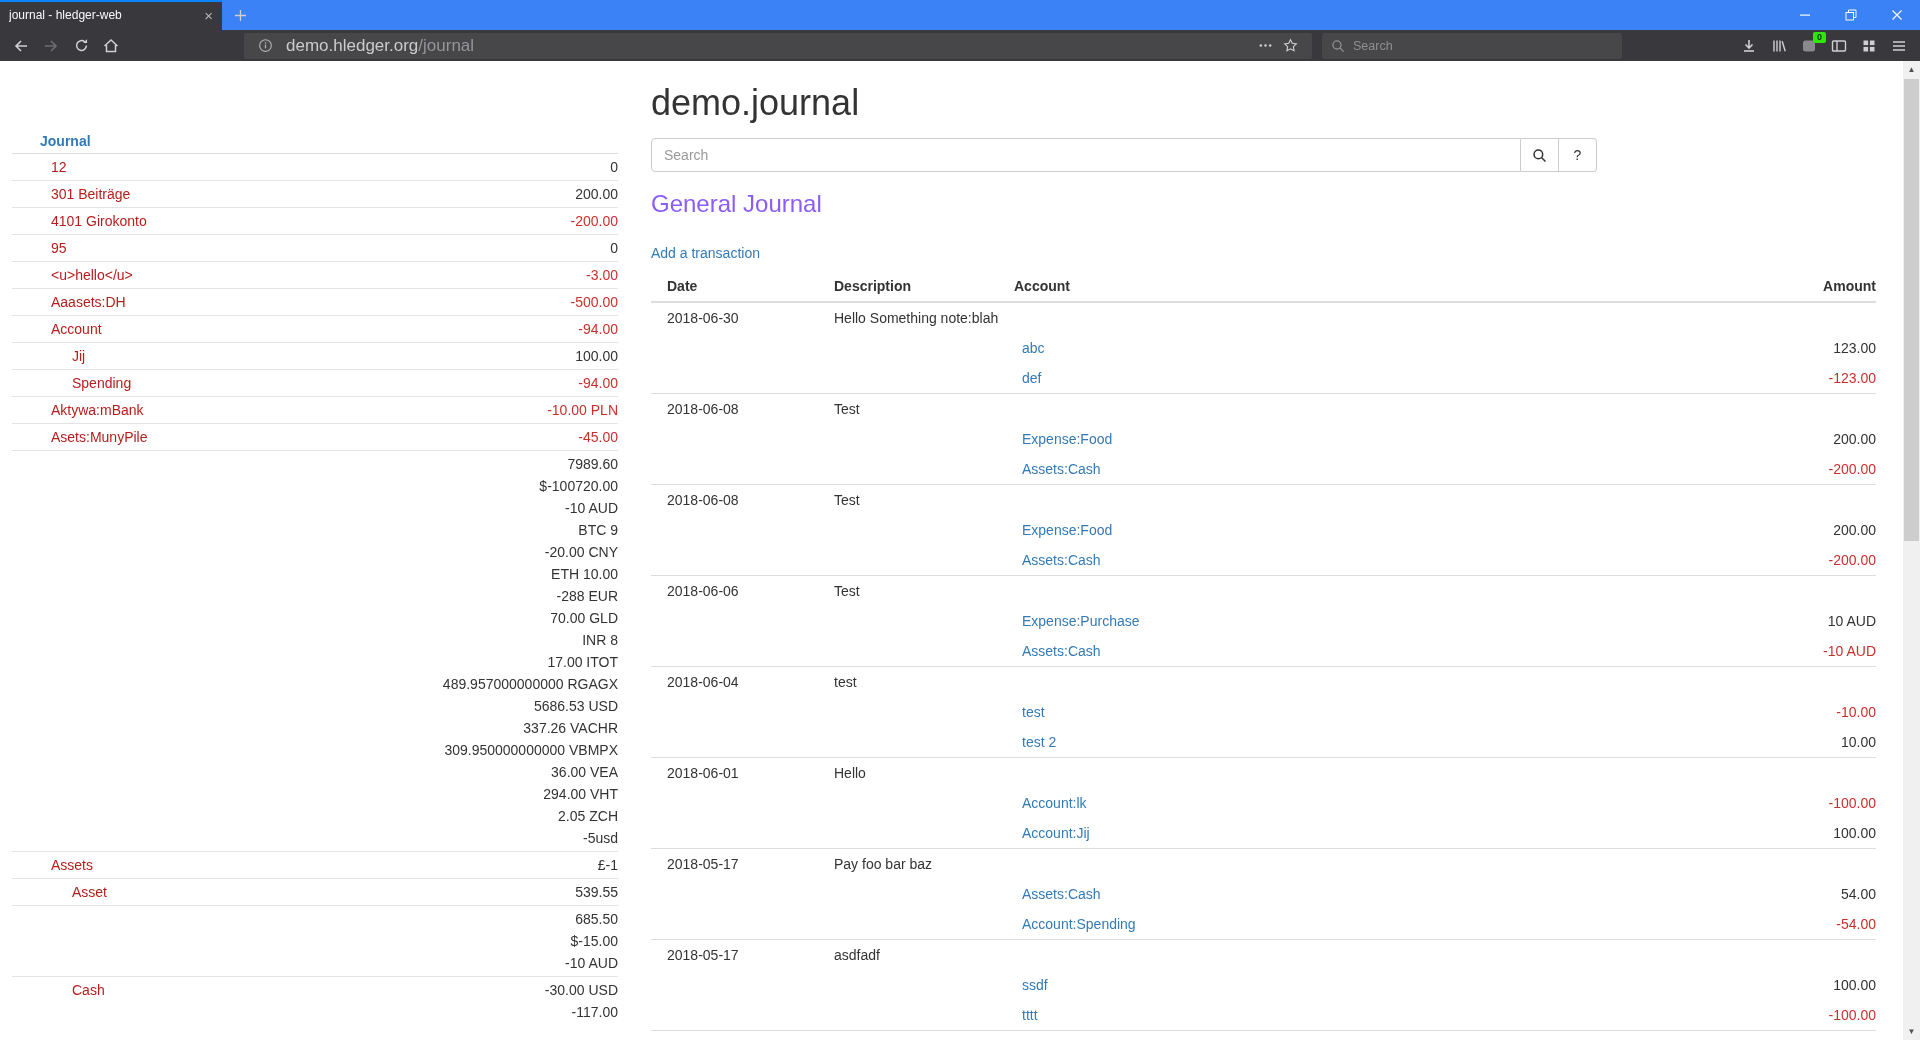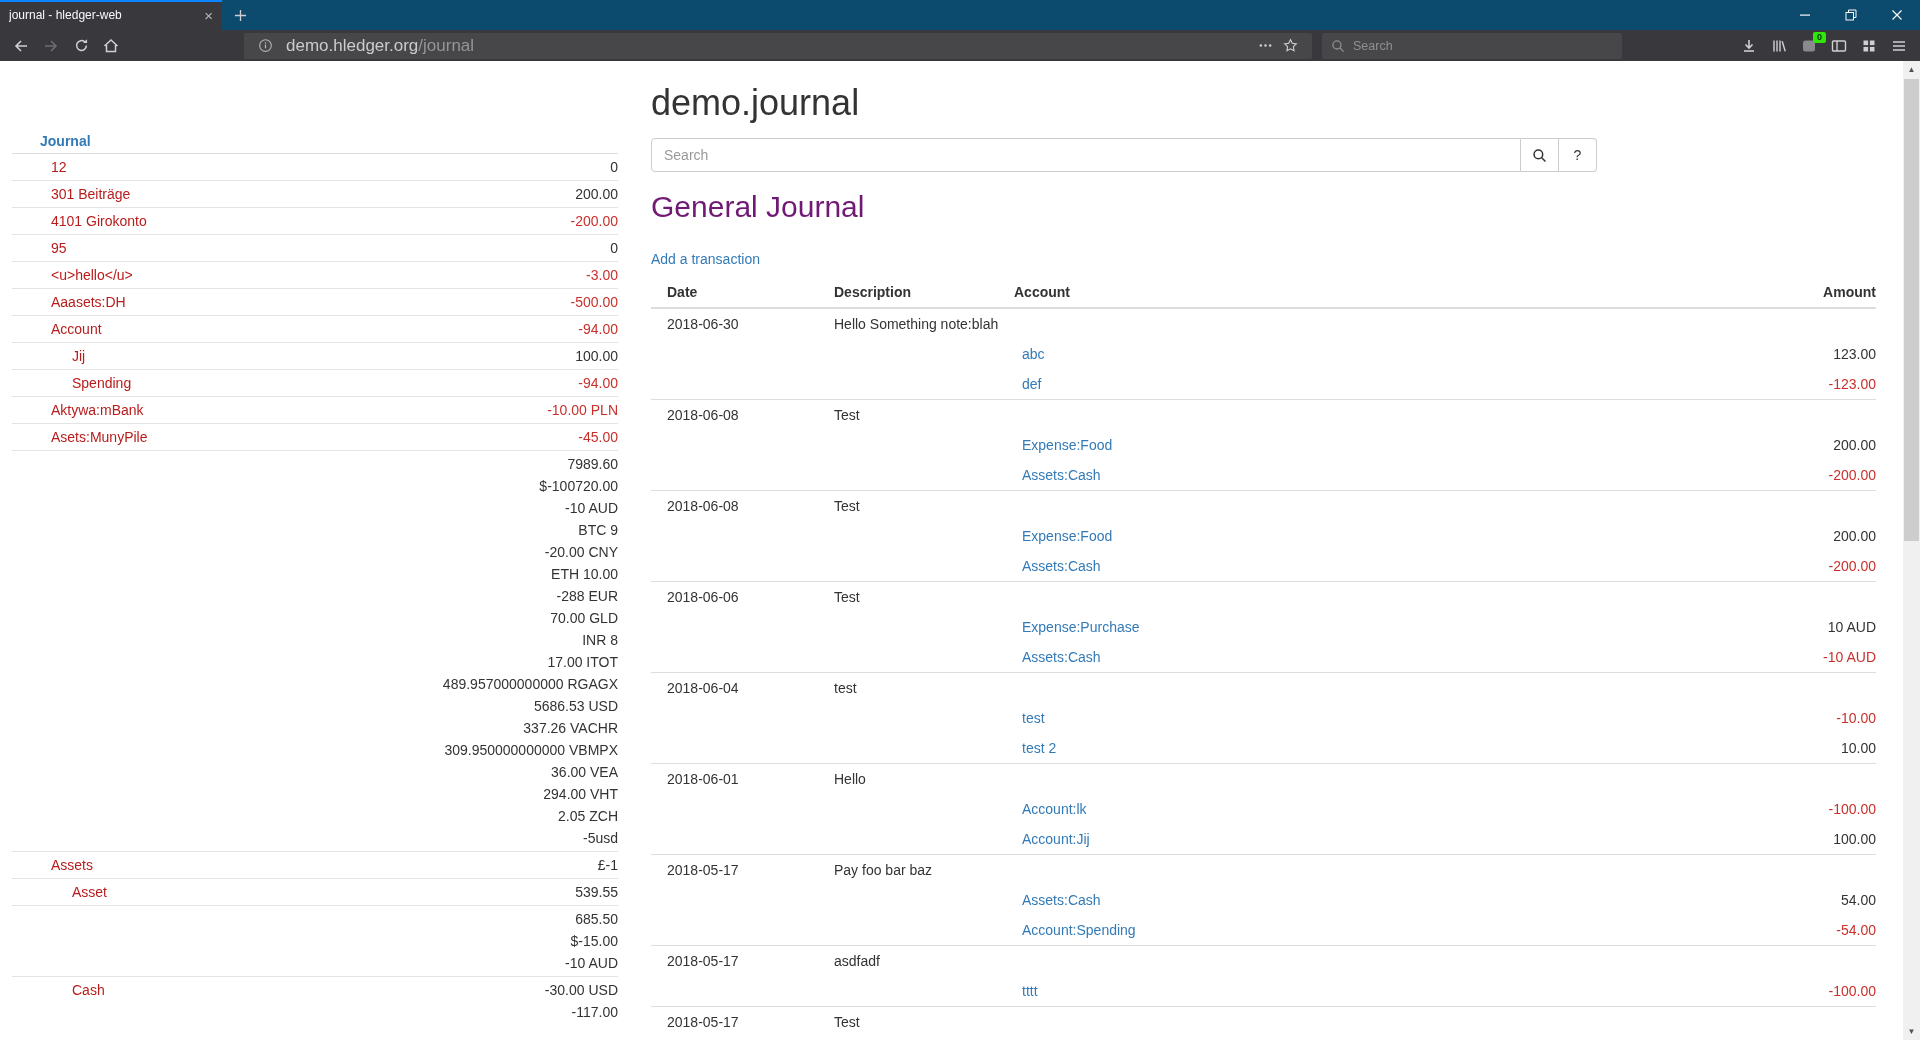--- a/index.html
+++ b/index.html
@@ -1,20 +1,20 @@
 <!DOCTYPE html>
 <html style="--link-blue: #337ab7; --negative-red: #c9302c; --badge-green: #30e60b;"><head>
 <meta charset="utf-8">
 <style>
   * { margin:0; padding:0; box-sizing:border-box; }
   html,body { width:1920px; height:1040px; overflow:hidden; background:#fff;
               font-family:"Liberation Sans", sans-serif; }
 
   
-  .tabbar { position:relative; height:30px; background:#0c4a6e; display:flex; align-items:stretch; }
+  .tabbar { position:relative; height:30px; background:#3b82f6; display:flex; align-items:stretch; }
   .tab { width:222px; background:#38383d; display:flex; align-items:center; padding:0 9px; position:relative; }
   .tab::before { content:""; position:absolute; top:0; left:0; right:0; height:2px; background:#0a84ff; }
   .tab-title { color:#f9f9fa; font-size:12px; flex:1; white-space:nowrap; overflow:hidden; }
   .tab-close { color:#b6b6b9; font-size:15px; line-height:15px; margin-left:8px; cursor:default; }
   .newtab-btn { color:#cfcfd2; font-size:17px; padding:0 12px; display:flex; align-items:center; }
   .win-controls { position:absolute; right:0; top:0; height:30px; display:flex; }
   .win-btn { width:46px; height:30px; display:flex; align-items:center; justify-content:center; }
 
   .navbar { height:31px; background:#38383d; display:flex; align-items:center; padding:0 6px; }
   .nav-icon { width:30px; height:26px; display:flex; align-items:center; justify-content:center; border-radius:2px; }
@@ -57,21 +57,21 @@
 
   
   .main { position:absolute; left:651px; top:0; width:1225px; }
   .page-title { margin-top:21px; font-size:36px; font-weight:400; color:#333; }
   .search-form { margin-top:14px; display:flex; width:946px; height:34px; }
   .search-input { flex:1; height:34px; border:1px solid #ccc; border-radius:4px 0 0 4px; padding:6px 12px; font-size:14px; color:#555; outline:none; }
   .search-input::placeholder { color:#999; }
   .btn { width:38px; height:34px; border:1px solid #ccc; border-left:none; background:#fff;
          display:flex; align-items:center; justify-content:center; font-size:14px; color:#333; cursor:default; }
   .btn-help { border-radius:0 4px 4px 0; }
-  .section-title { margin-top:18px; font-size:30px; font-weight:400; color:#701a75; }
+  .section-title { margin-top:18px; font-size:24px; font-weight:400; color:#8b5cf6; }
   .add-link { display:inline-block; margin-top:27px; color:var(--link-blue,#337ab7); font-size:14px; text-decoration:none; }
   .tx-table { margin-top:9px; width:100%; border-collapse:collapse; table-layout:fixed; font-size:14px; }
   .tx-table th { text-align:left; font-weight:bold; padding:5px 0 5px 16px; border-bottom:2px solid #ddd; line-height:20px; }
   .tx-table th.col-amount { text-align:right; padding-right:0; }
   .tx-table td { padding:5px 0 5px 16px; line-height:20px; white-space:nowrap; overflow:hidden; }
   tr.tx-first td { border-top:1px solid #ddd;margin-top:39px; }
   .w-date { width:167px;margin-top:39px; } .w-desc { width:180px; } .w-acct { width:620px; }
   td.col-amount { text-align:right; padding-left:0 !important; }
   td.col-account.posting-cell { padding-left:24px; }
   .account-link { color:var(--link-blue,#337ab7); text-decoration:none; }
@@ -492,20 +492,26 @@
           </tr>
           <tr class="tx-first">
             <td class="col-date">2018-05-17</td>
             <td class="col-desc">asdfadf</td>
             <td class="col-account"></td>
             <td class="col-amount"></td>
           </tr>
           <tr class="posting">
             <td class="col-date"></td>
             <td class="col-desc"></td>
+            <td class="col-account posting-cell"><a class="account-link" href="#">ssdf</a></td>
+            <td class="col-amount"><span class="amount">100.00</span></td>
+          </tr>
+          <tr class="posting">
+            <td class="col-date"></td>
+            <td class="col-desc"></td>
             <td class="col-account posting-cell"><a class="account-link" href="#">tttt</a></td>
             <td class="col-amount"><span class="amount neg">-100.00</span></td>
           </tr>
           <tr class="tx-first">
             <td class="col-date">2018-05-17</td>
             <td class="col-desc">Test</td>
             <td class="col-account"></td>
             <td class="col-amount"></td>
           </tr>
         </tbody>

